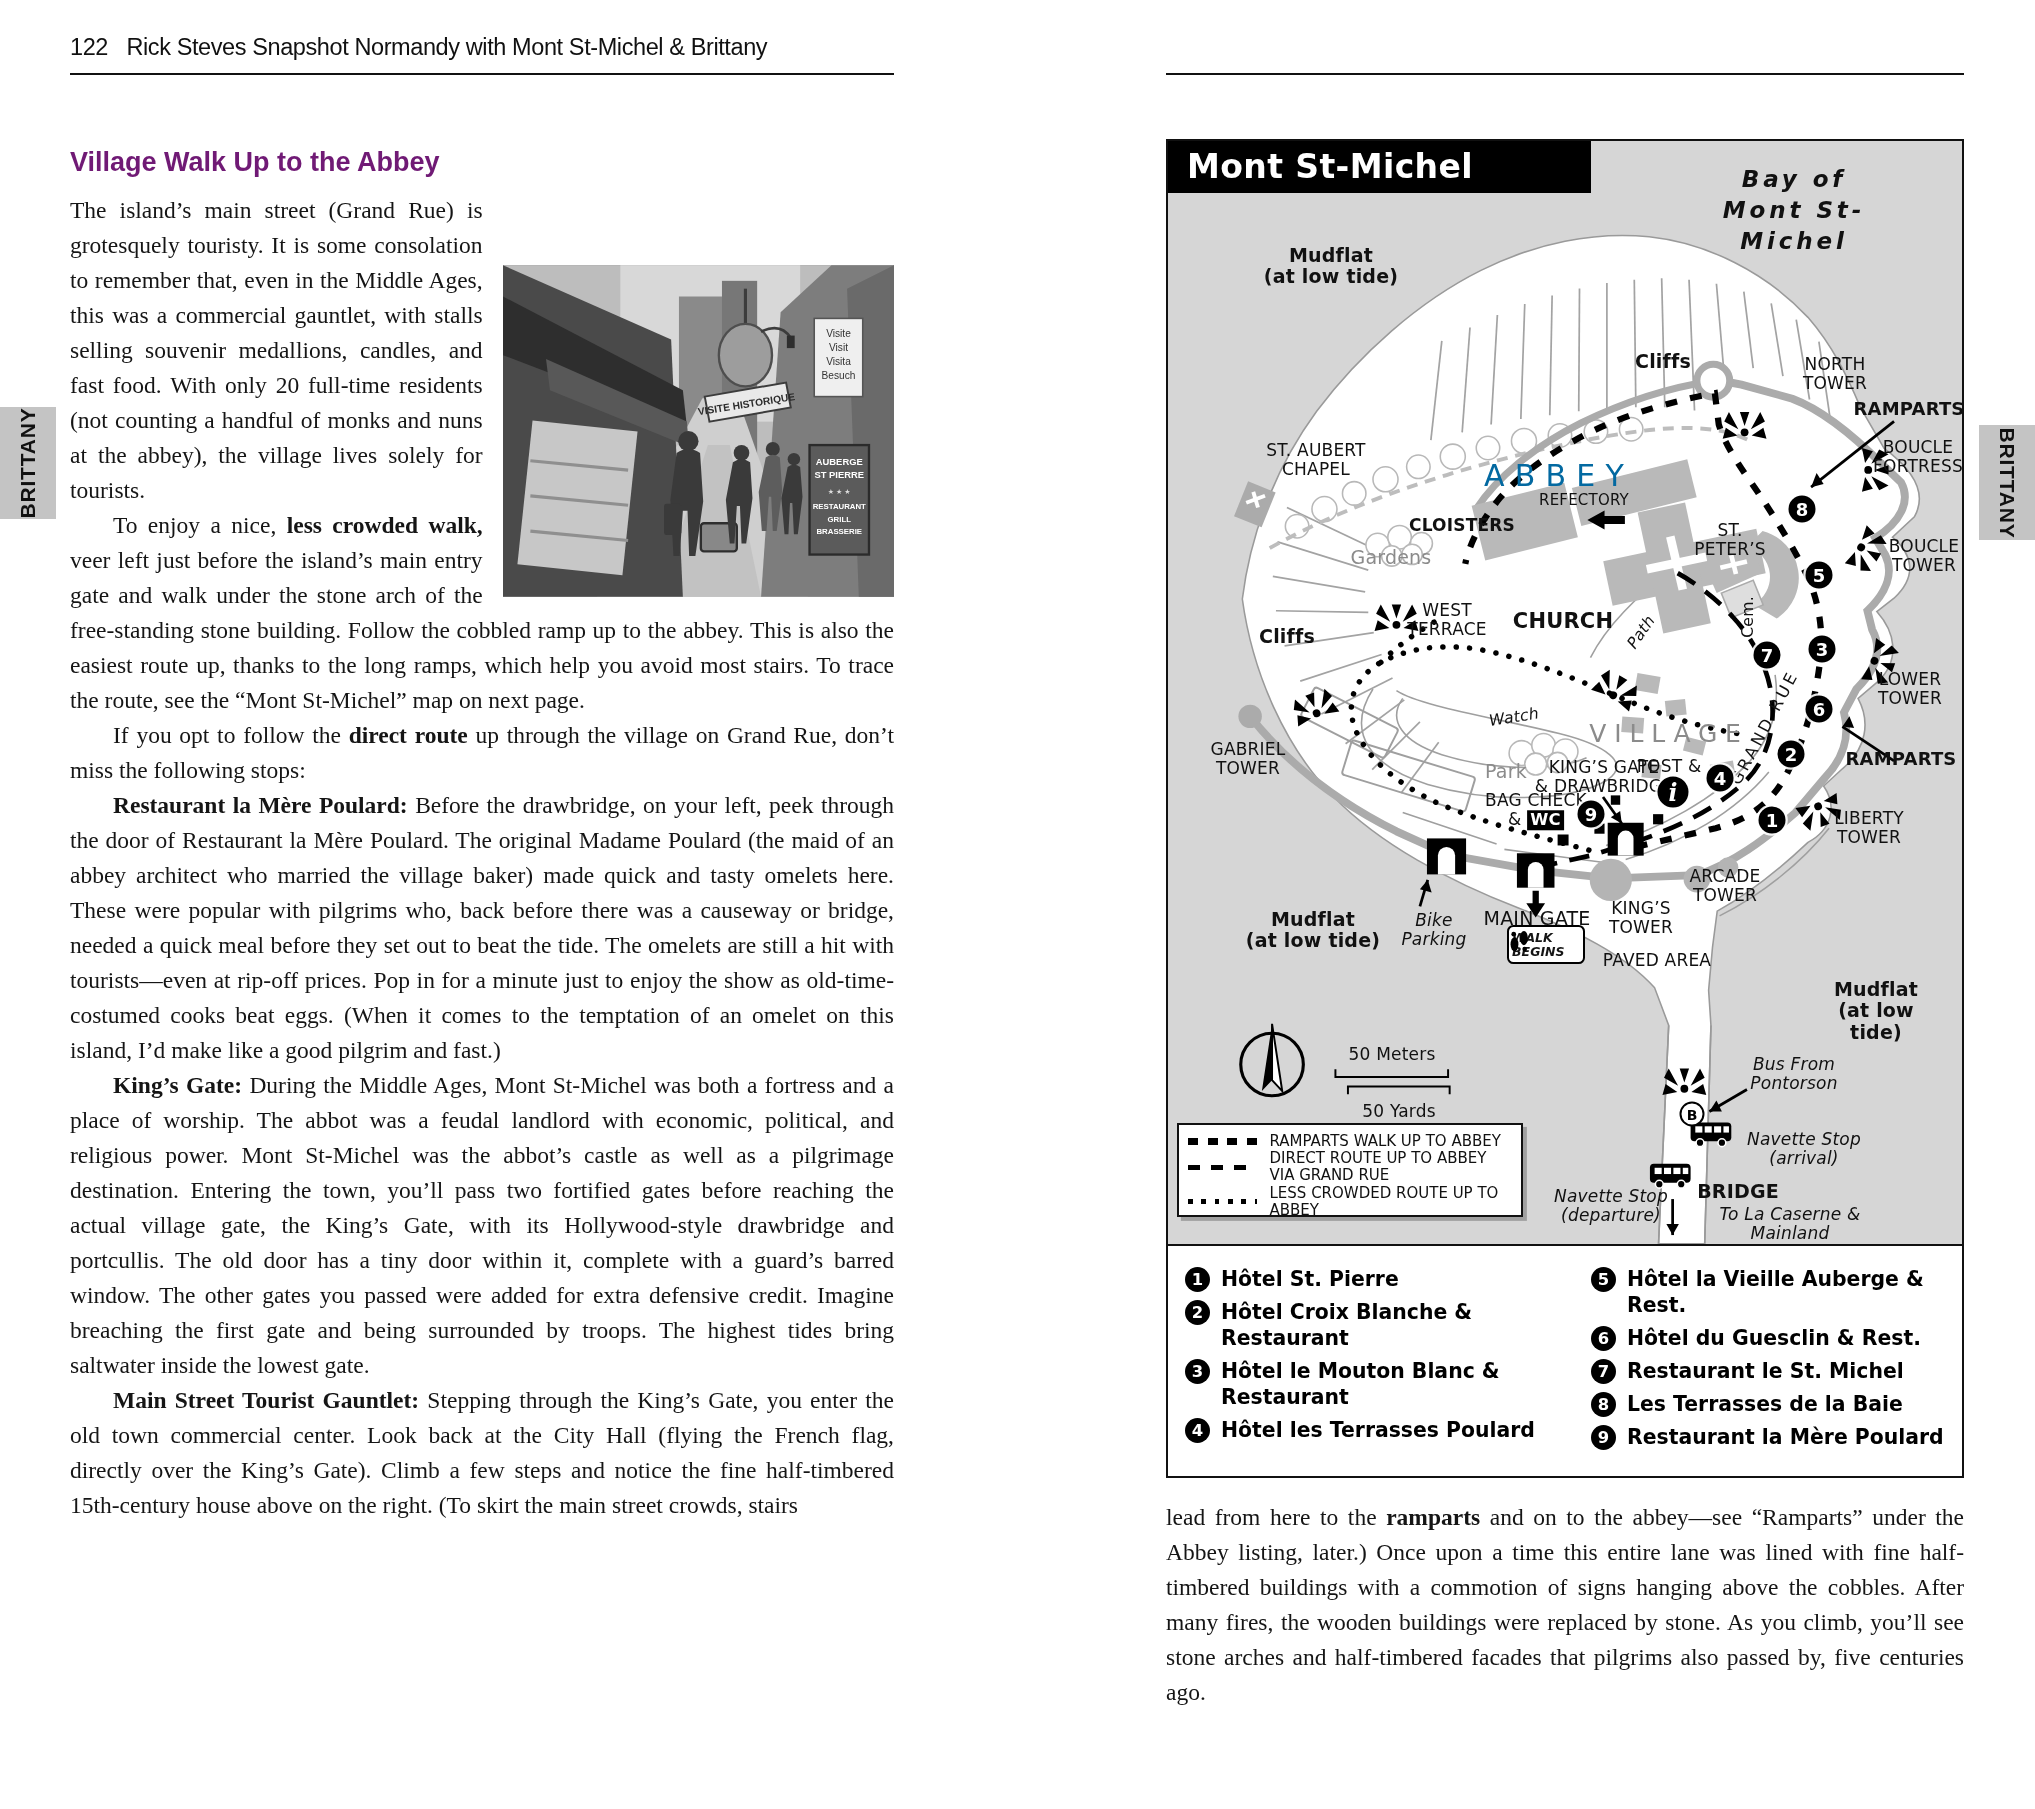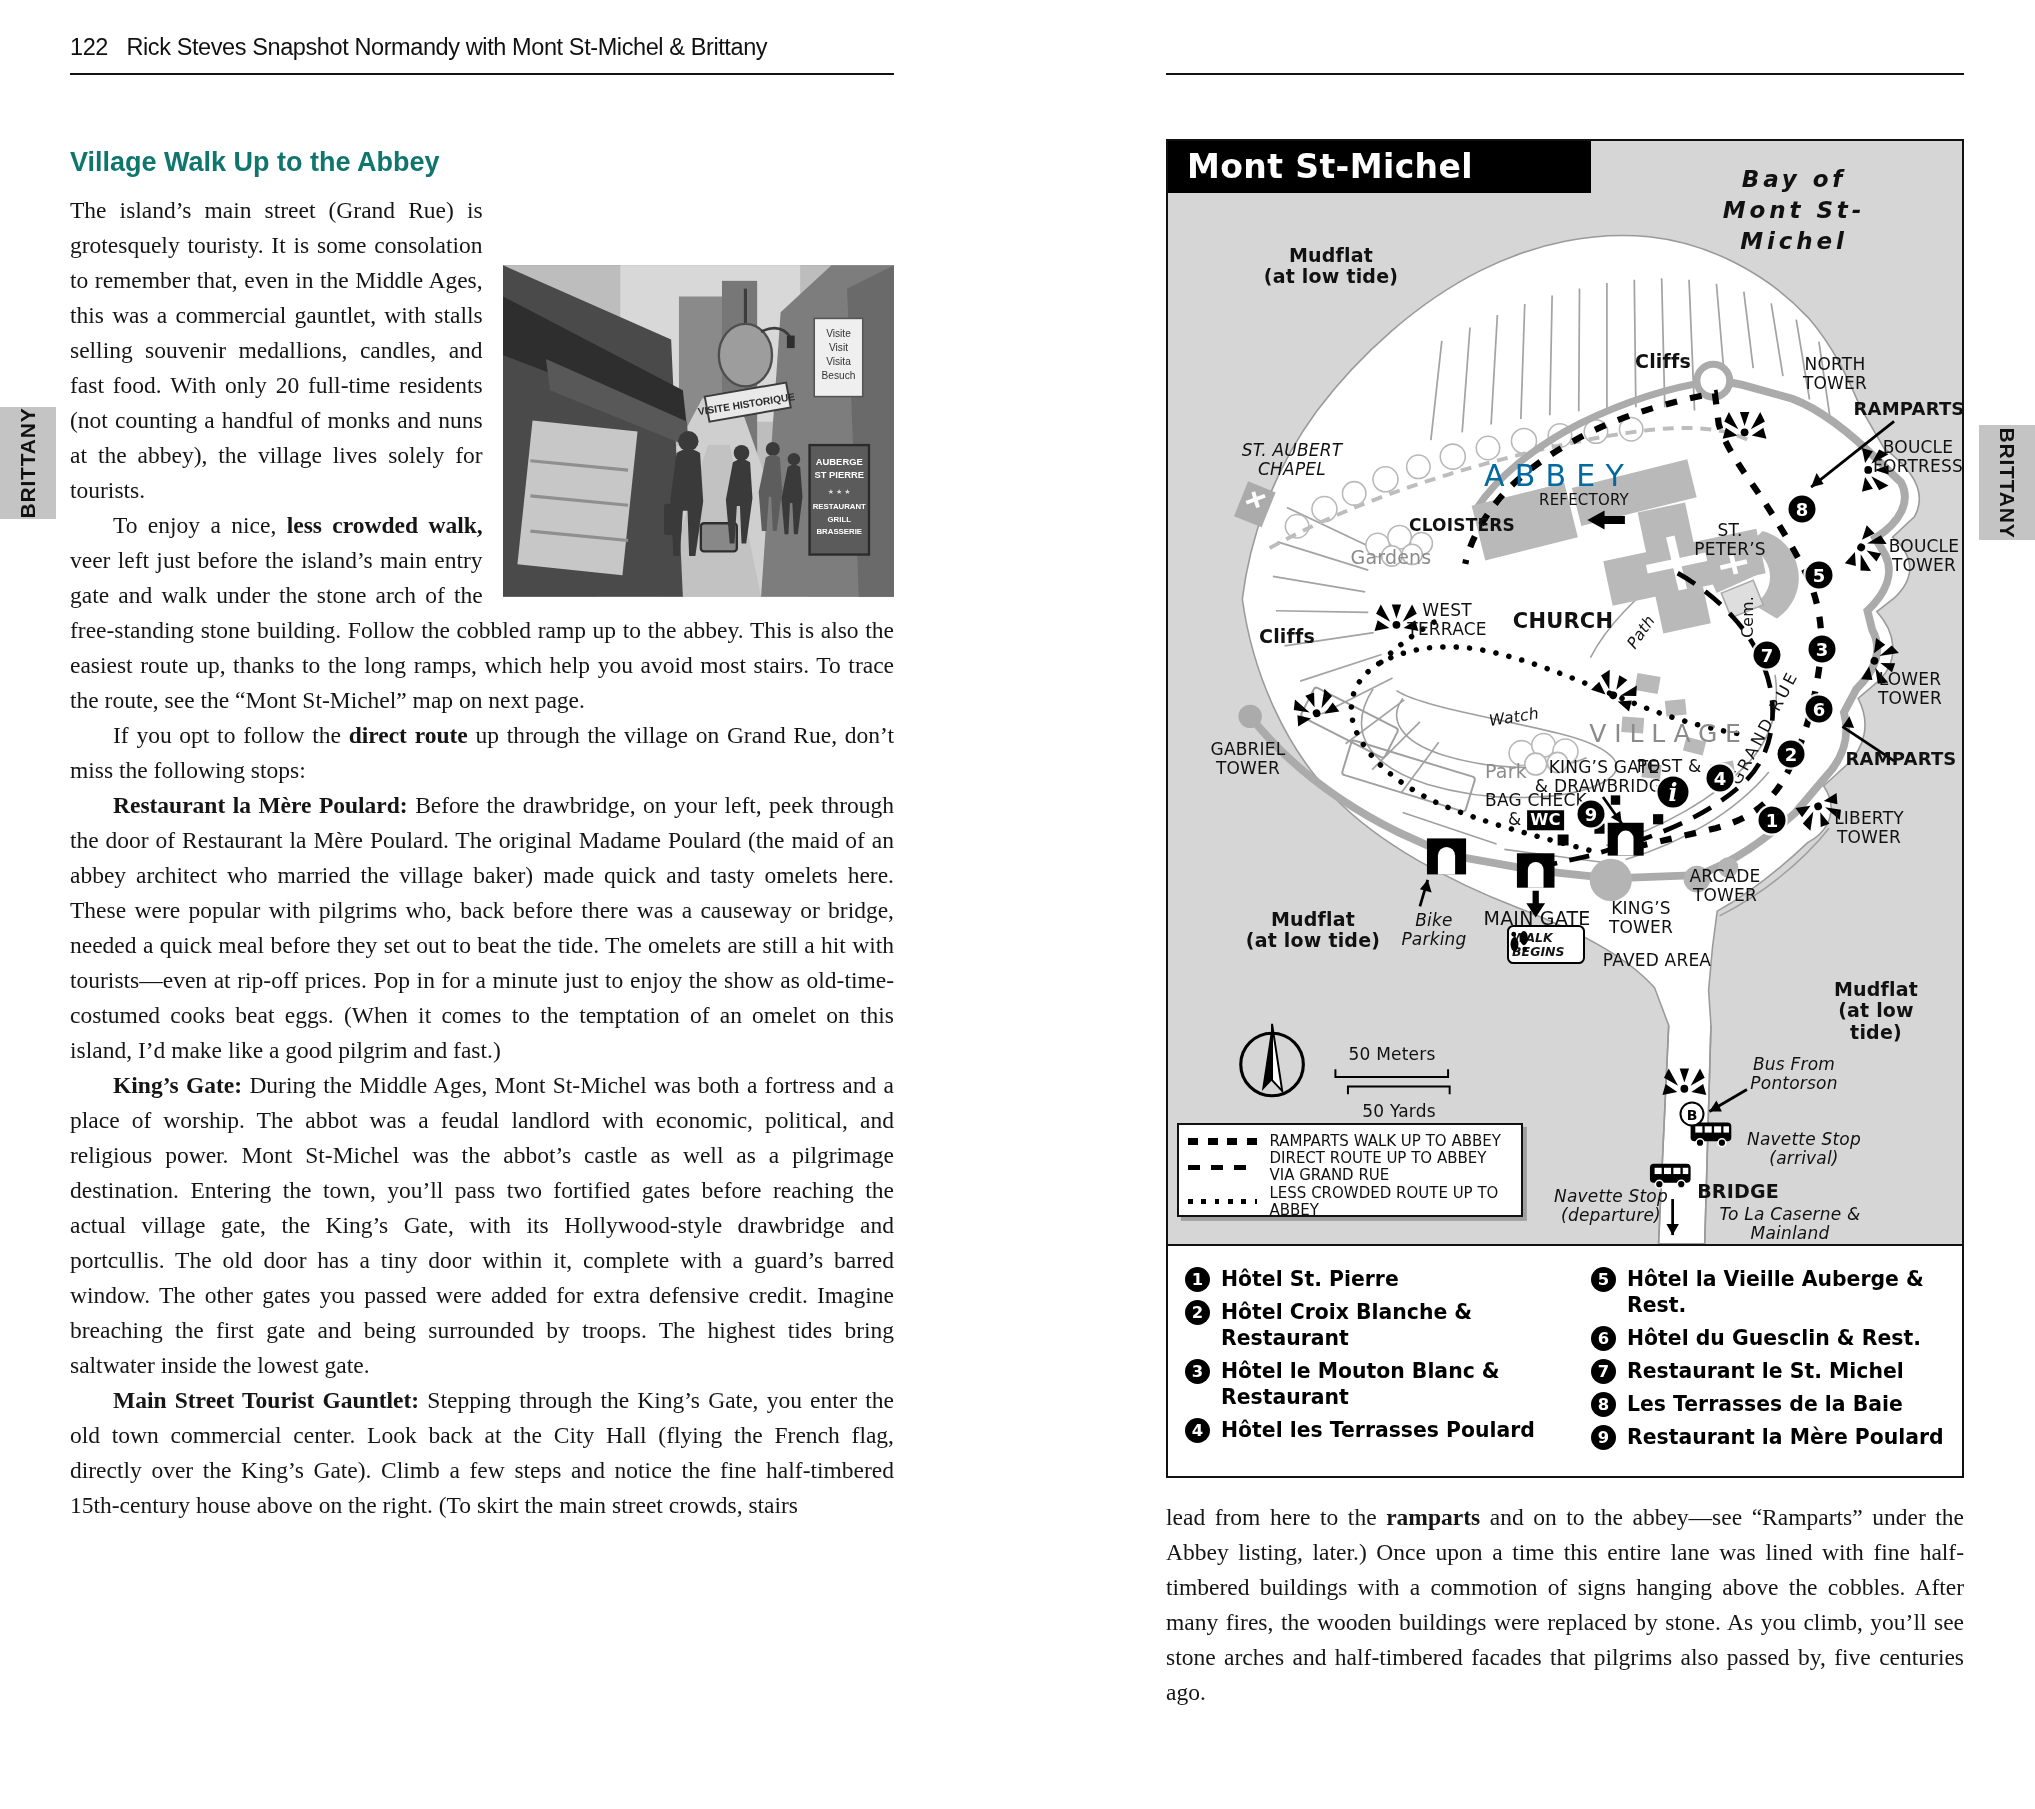--- a/index.html
+++ b/index.html
@@ -15,21 +15,21 @@
 
   
   .tab{position:absolute;background:#c4c4c4;}
   .tab span{position:absolute;left:50%;top:50%;transform:translate(-50%,-50%) rotate(-90deg);
             font-family:"Liberation Sans",sans-serif;font-weight:700;font-size:21px;
             letter-spacing:0.8px;color:#111;white-space:nowrap;}
   .tab.right span{transform:translate(-50%,-50%) rotate(90deg);}
 
   
   #lp-heading{position:absolute;left:70px;top:147px;font-family:"Liberation Sans",sans-serif;
-              font-weight:700;font-size:27px;color:#0f766e;}
+              font-weight:700;font-size:27px;color:#701a75;}
   #lp-body{position:absolute;left:70px;top:193px;width:824px;font-size:23.5px;line-height:35px;
            text-align:justify;}
   #lp-body p{margin:0;}
   #lp-body p.ind{text-indent:43px;}
   #lp-body b{font-weight:700;}
   #photo{float:right;width:391px;height:332px;margin:72px 0 12.5px 20.4px;background:#9a9a9a;}
 
   
   #rp-body{position:absolute;left:1166px;top:1500px;width:798px;font-size:23.5px;line-height:35px;
            text-align:justify;}
@@ -456,21 +456,21 @@
           <path d="M 230,1218 l 0,10 l 130,0 l 0,-10" transform="scale(1,-1) translate(0,-2436)"></path>
         </g>
       </svg>
 
       <div id="maptitle">Mont St-Michel</div>
 
       <div class="ml bay it" style="left:626px;top:70px;">Bay of
 Mont St-Michel</div>
       <div class="ml big" style="left:163px;top:125px;">Mudflat
 (at low tide)</div>
-      <div class="ml" style="left:124px;top:319px;font-style:italic;">ST. AUBERT
+      <div class="ml" style="left:148px;top:319px;">ST. AUBERT
 CHAPEL</div>
       <div class="ml big" style="left:495px;top:221px;">Cliffs</div>
       <div class="ml" style="left:667px;top:233px;">NORTH
 TOWER</div>
       <div class="ml b" style="left:741px;top:268px;font-size:18px;">RAMPARTS</div>
       <div class="ml" style="left:750px;top:316px;">BOUCLE
 FORTRESS</div>
       <div class="ml" style="left:756px;top:415px;">BOUCLE
 TOWER</div>
       <div class="ml abbeyl" style="left:391px;top:335px;">ABBEY</div>

